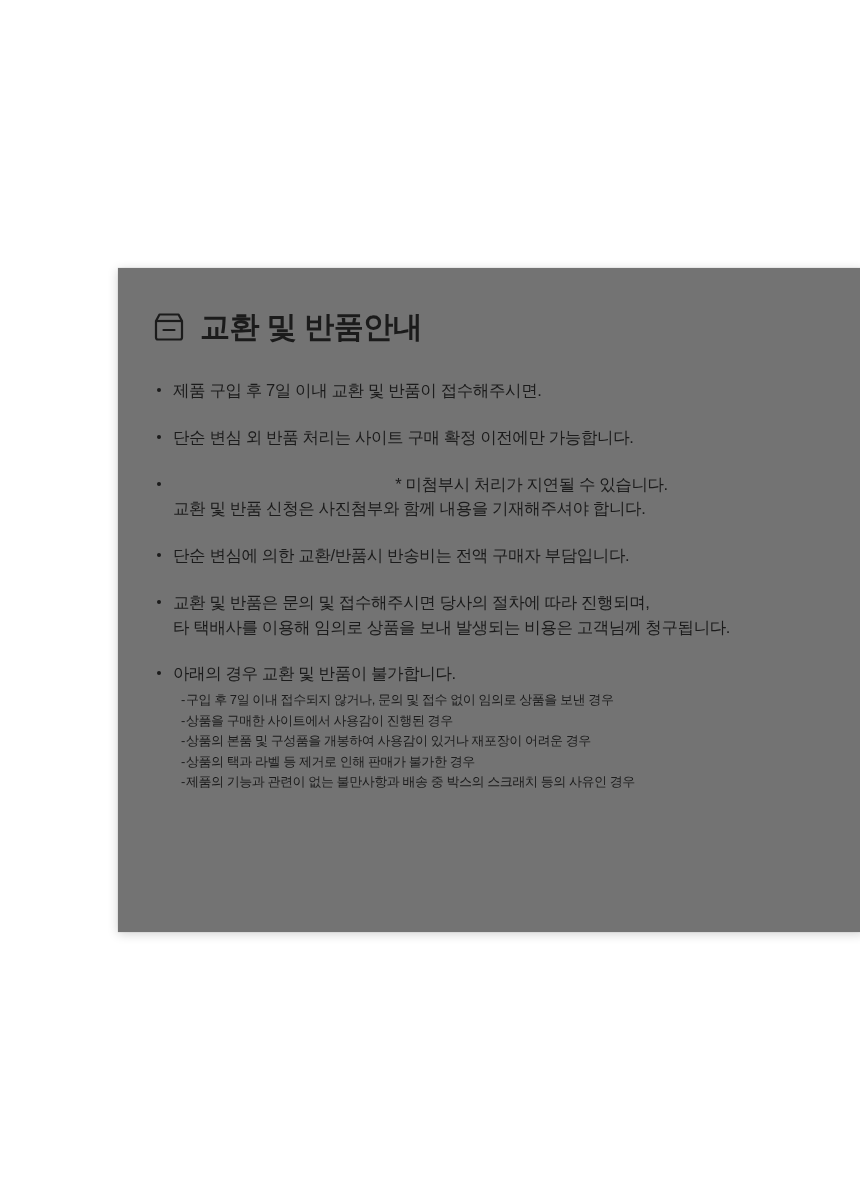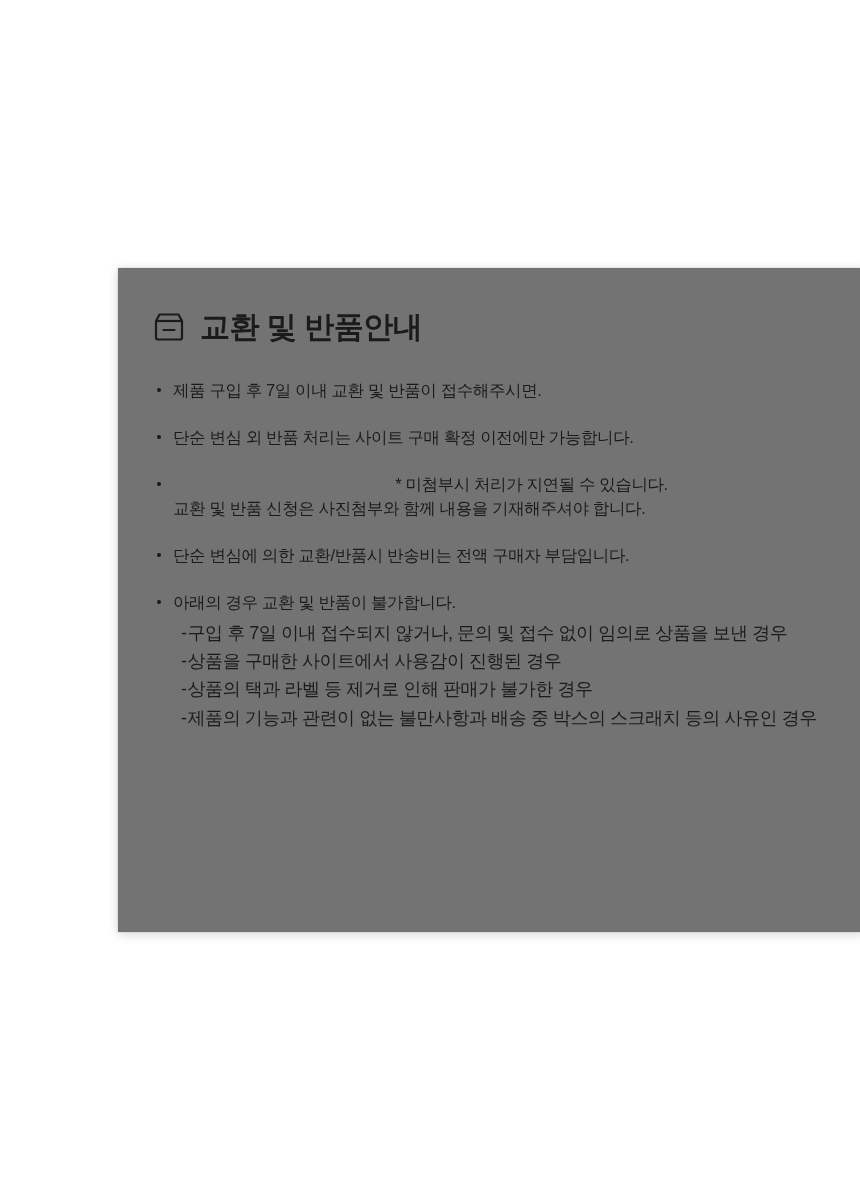--- a/index.html
+++ b/index.html
@@ -91,21 +91,21 @@
     padding-left: 60px;
   }
 
   
   .sub-list {
     margin: 4px 0 0 0;
     padding: 0;
     list-style: none;
   }
   .sub-item {
-    font-size: 18px;
+    font-size: 13px;
     line-height: 1.58;
     color: #1b1b1b;
     letter-spacing: -0.45px;
     white-space: nowrap;
     padding-left: 8px;
   }
   .sub-item:before {
     content: "-";
     margin-right: 1px;
   }
@@ -146,26 +146,31 @@
         <li class="notice-item">
           <span class="notice-line indent-note">* 미첨부시 처리가 지연될 수 있습니다.</span>
           <span class="notice-line">교환 및 반품 신청은 사진첨부와 함께 내용을 기재해주셔야 합니다.</span>
         </li>
 
         <li class="notice-item">
           <span class="notice-line">단순 변심에 의한 교환/반품시 반송비는 전액 구매자 부담입니다.</span>
         </li>
 
 
+        <li class="notice-item">
+          <span class="notice-line">교환 및 반품은 문의 및 접수해주시면 당사의 절차에 따라 진행되며,</span>
+          <span class="notice-line">타 택배사를 이용해 임의로 상품을 보내 발생되는 비용은 고객님께 청구됩니다.</span>
+        </li>
 
         <li class="notice-item last-block">
           <span class="notice-line">아래의 경우 교환 및 반품이 불가합니다.</span>
           <ul class="sub-list">
             <li class="sub-item">구입 후 7일 이내 접수되지 않거나, 문의 및 접수 없이 임의로 상품을 보낸 경우</li>
             <li class="sub-item">상품을 구매한 사이트에서 사용감이 진행된 경우</li>
+            <li class="sub-item">상품의 본품 및 구성품을 개봉하여 사용감이 있거나 재포장이 어려운 경우</li>
             <li class="sub-item">상품의 택과 라벨 등 제거로 인해 판매가 불가한 경우</li>
             <li class="sub-item">제품의 기능과 관련이 없는 불만사항과 배송 중 박스의 스크래치 등의 사유인 경우</li>
           </ul>
         </li>
 
       </ul>
 
     </div>
   </div>
 

